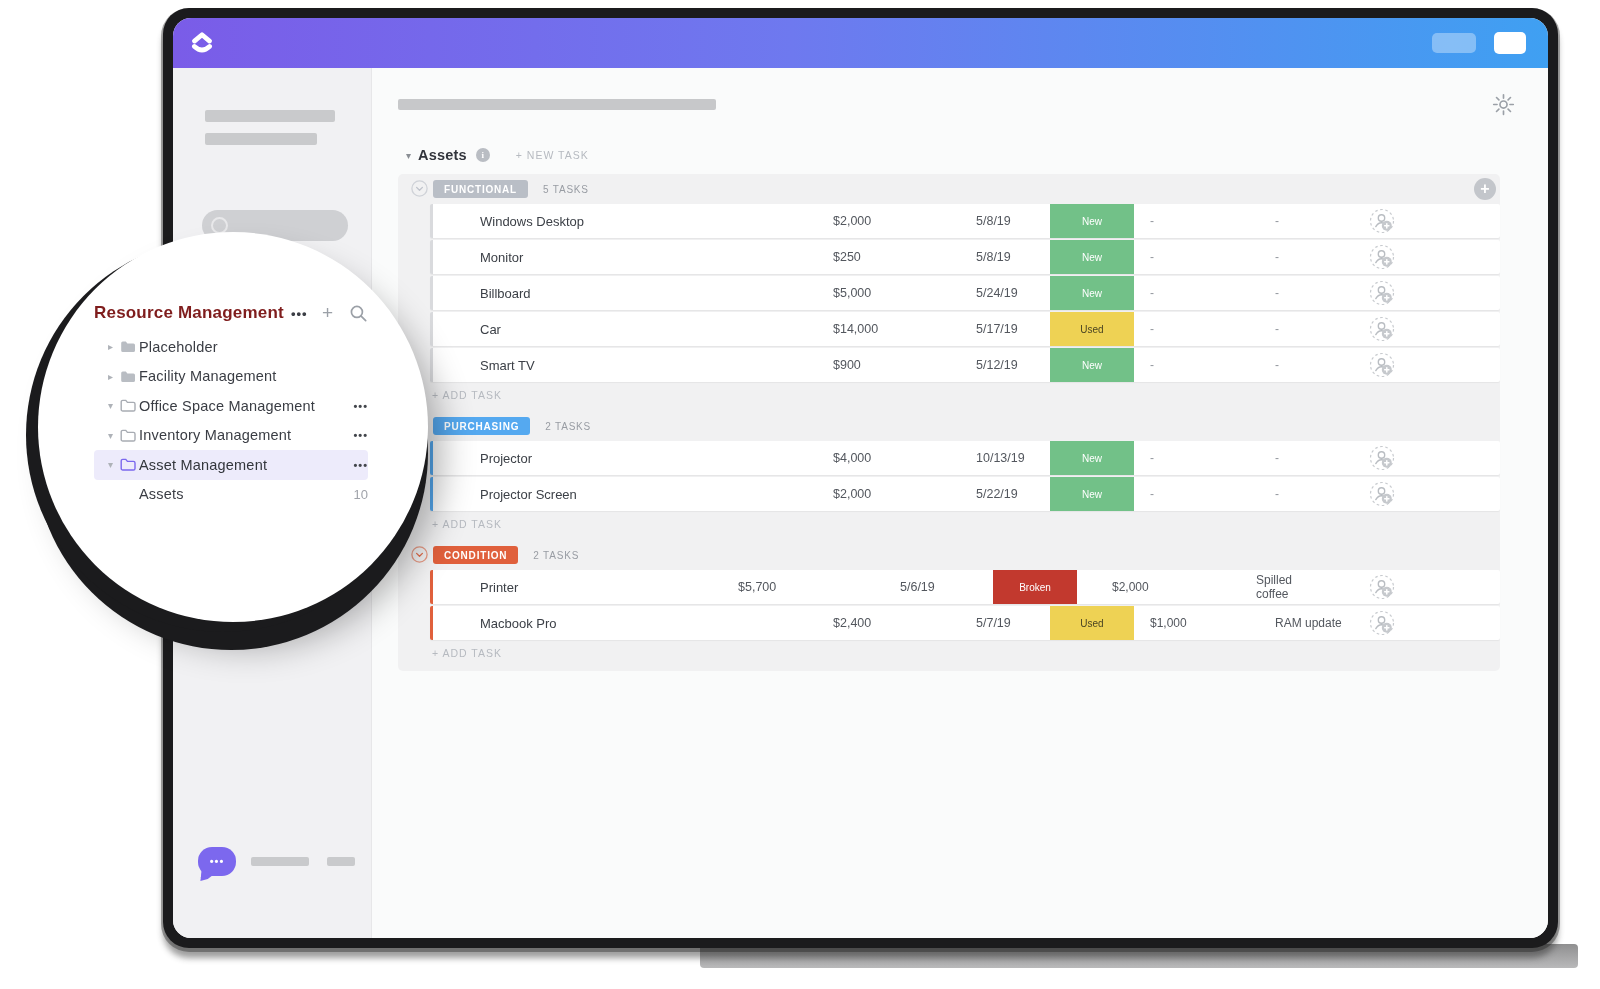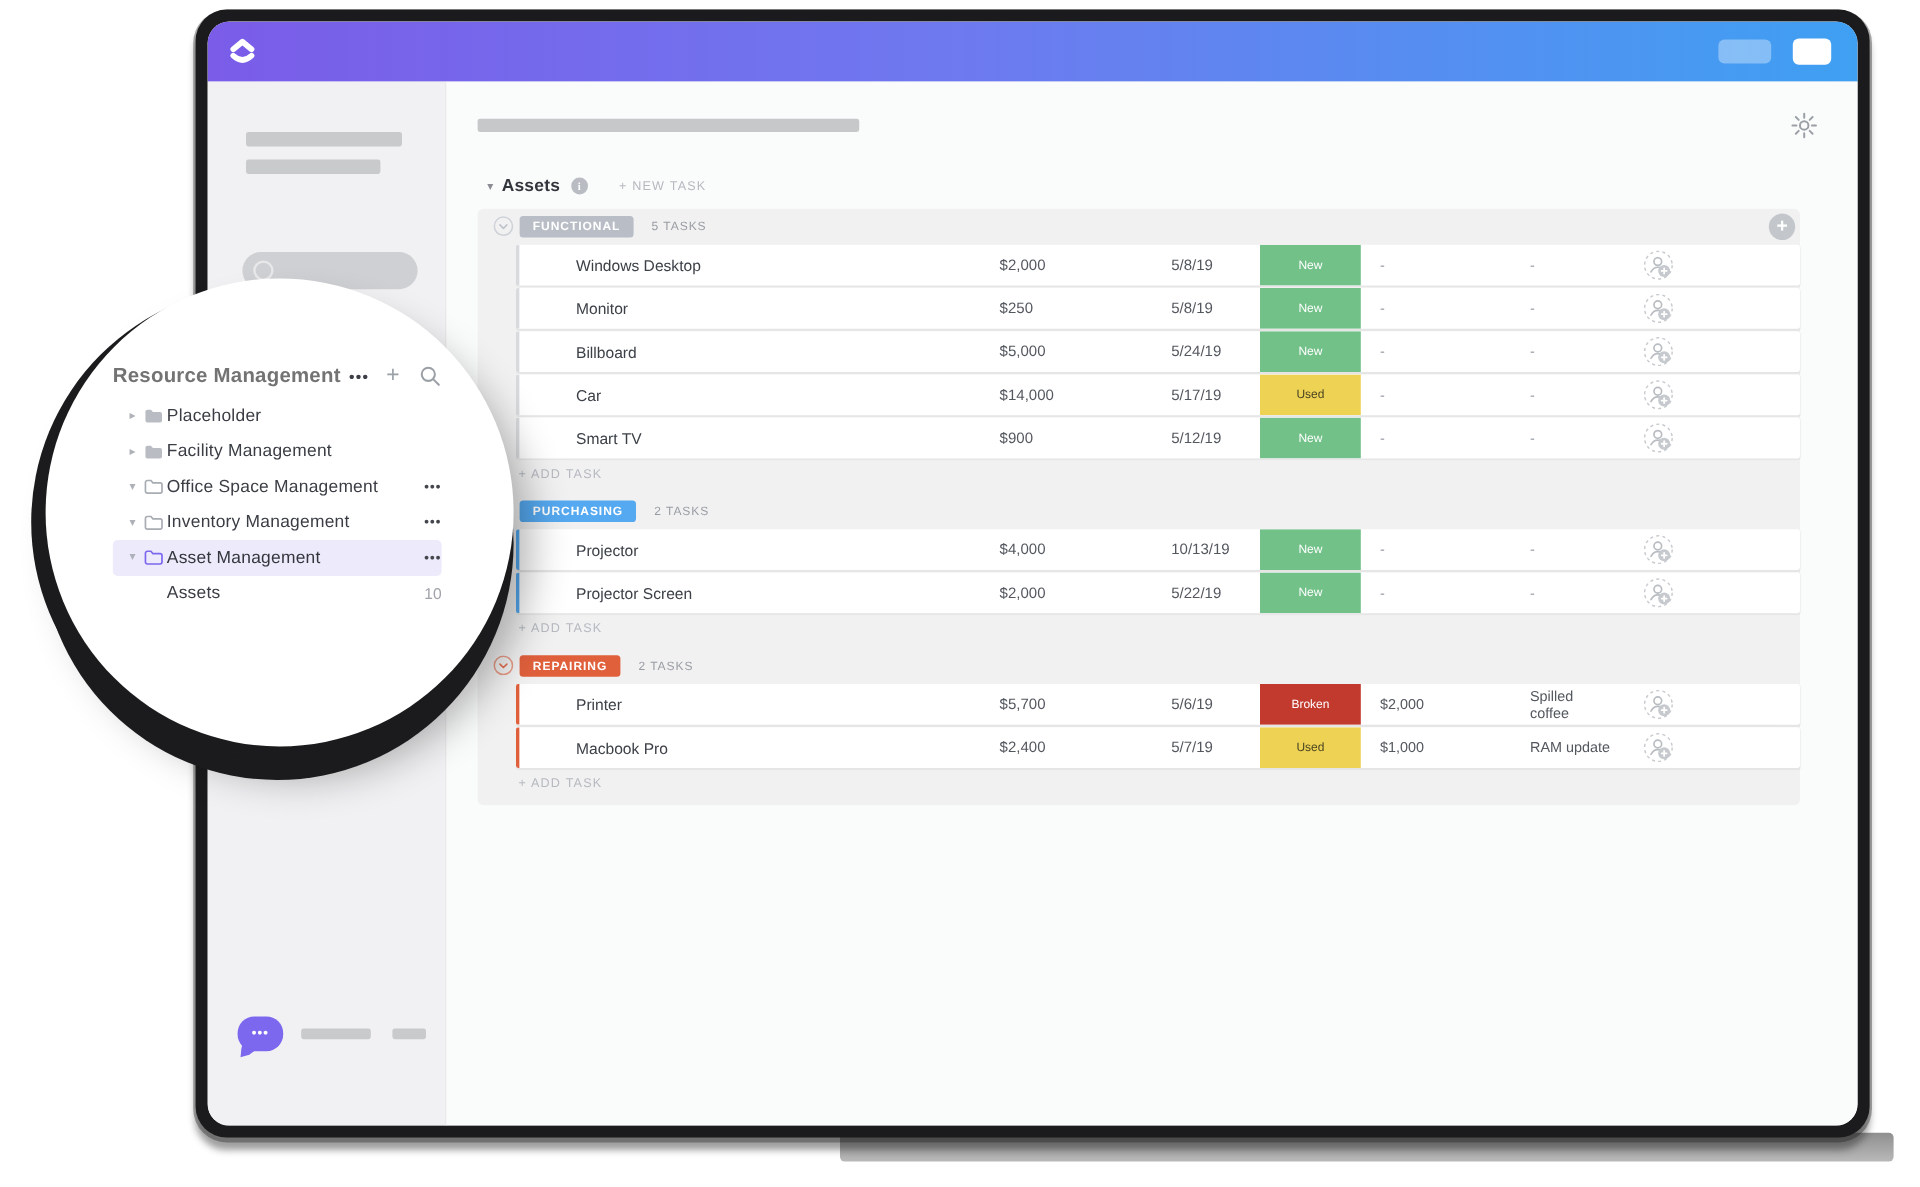--- a/index.html
+++ b/index.html
@@ -93,21 +93,21 @@
 
   .g-add { margin:7px 0 10px 34px; font-size:10.5px; letter-spacing:1px; color:#b6bac0;
     font-weight:500; cursor:pointer; }
 
   
   .zoom-circle { position:absolute; left:38px; top:232px; width:390px; height:390px;
     background:#ffffff; border-radius:50%; z-index:10;
     box-shadow:-10px 8px 0 2px #1b1b1d, -2px 26px 0 2px #1b1b1d, 14px 26px 34px rgba(0,0,0,.30); }
   .zc-inner { position:absolute; left:56px; top:62px; width:316px; }
   .zc-title-row { display:flex; align-items:center; margin-top:4px; height:30px; }
-  .zc-title { font-size:17px; font-weight:bold; color:#737373; letter-spacing:.2px; }
+  .zc-title { font-size:17px; font-weight:bold; color:#7f1d1d; letter-spacing:.2px; }
   .zc-title-dots { font-size:13px; font-weight:bold; color:#3b3e45; letter-spacing:1px; margin-left:7px; }
   .zc-plus { margin-left:auto; color:#9ba0a7; font-size:19px; font-weight:300; }
   .zc-search { margin-left:16px; margin-right:42px; line-height:0; }
 
   .tree { margin-top:4px; }
   .tree-item { height:29.5px; display:flex; align-items:center; width:274px;
     padding-left:14px; border-radius:4px; position:relative; }
   .tree-item.list { padding-left:45px; }
   .tree-item.active { background:#edebfb; }
   .tw-chev { width:12px; font-size:10px; color:#aeb2b8; flex:0 0 12px; }
@@ -326,27 +326,27 @@
   </section>
               <section class="group">
     <div class="g-head">
       <span class="g-circ" style="color: rgb(224, 96, 60);">
         <svg width="17" height="17" viewBox="0 0 17 17" fill="none">
           <circle cx="8.5" cy="8.5" r="7.6" stroke="currentColor" stroke-width="1.3" opacity=".6"></circle>
           <path d="M5.6 7.4 L8.5 10.3 L11.4 7.4" stroke="currentColor" stroke-width="1.3" stroke-linecap="round" stroke-linejoin="round" opacity=".9"></path>
         </svg>
       </span>
       <div class="g-left">
-        <span class="g-badge" style="background: rgb(224, 96, 60);">REPAIRING</span>
+        <span class="g-badge" style="background: rgb(224, 96, 60);">CONDITION</span>
         <span class="g-count">2 TASKS</span>
       </div>
 
     </div>
     <div class="g-rows">
-                  <div class="t-row" style="border-left-color: rgb(224, 96, 60);">
+                  <div class="t-row" style="border-left-color: rgb(224, 96, 60); gap: 19px;">
     <div class="c name">Printer</div>
     <div class="c val">$5,700</div>
     <div class="c pur">5/6/19</div>
     <div class="c cond" style="background: rgb(194, 57, 46); color: rgb(255, 255, 255);">Broken</div>
     <div class="c rep">$2,000</div>
     <div class="c notes">Spilled coffee</div>
     <div class="c ops">
       <svg width="26" height="26" viewBox="0 0 26 26">
         <circle cx="13" cy="13" r="11.5" fill="none" stroke="#c8cbcf" stroke-width="1.2" stroke-dasharray="2.6 2.6"></circle>
         <circle cx="12.5" cy="10" r="3.2" fill="none" stroke="#b9bdc2" stroke-width="1.4"></circle>

